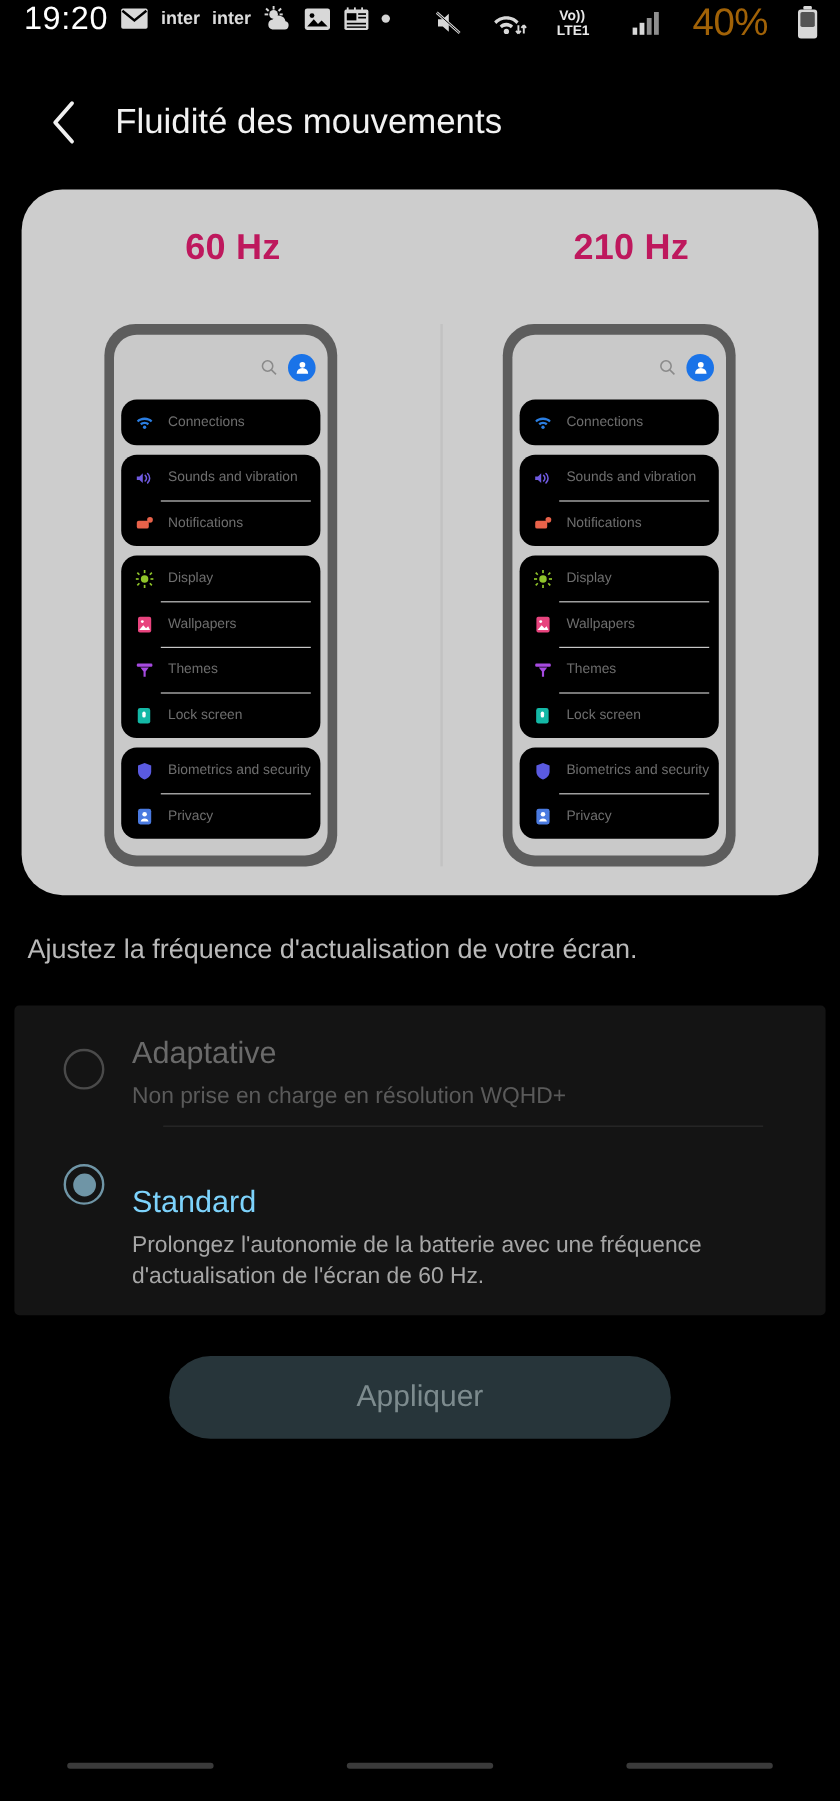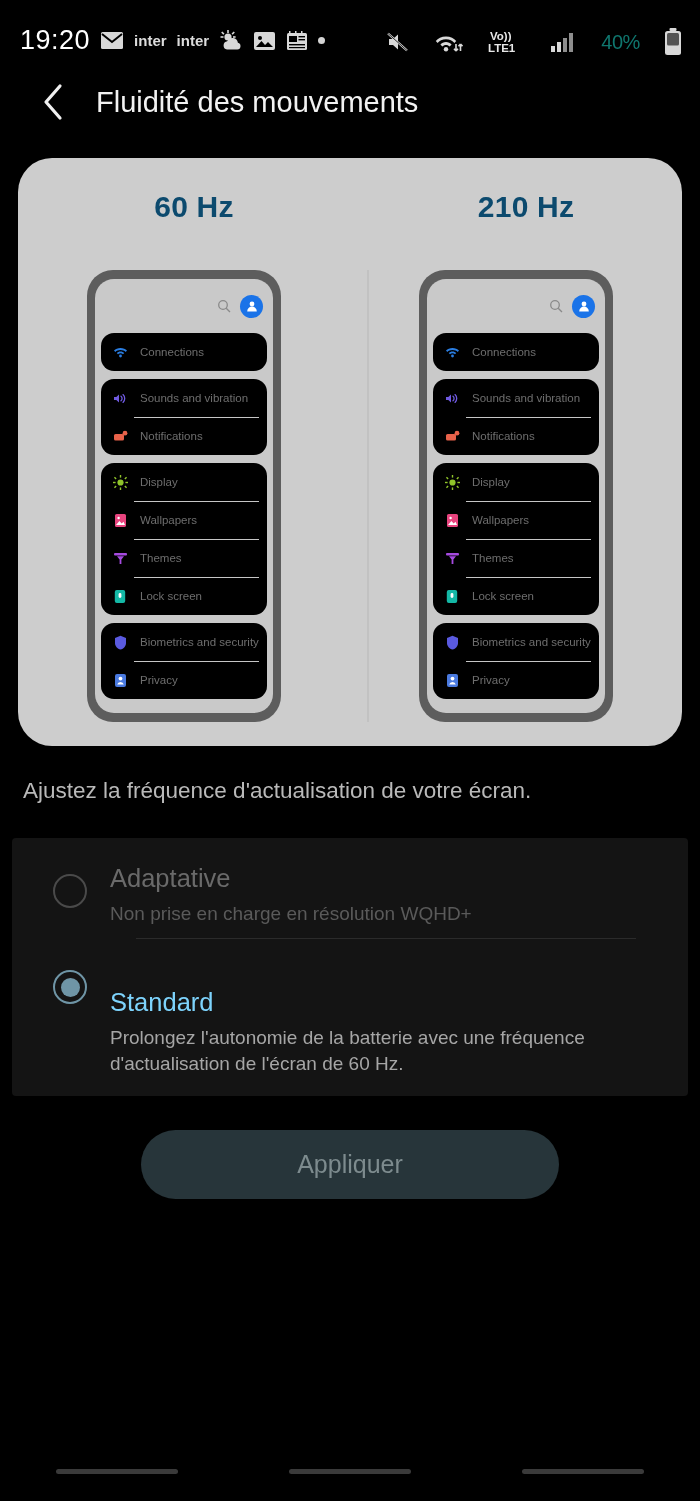--- a/index.html
+++ b/index.html
@@ -6,46 +6,46 @@
   html,body {
     width:700px; height:1501px;
     background:#000;
     font-family:"Liberation Sans", sans-serif;
     overflow:hidden;
   }
   .screen { position:relative; width:700px; height:1501px; background:#000; }
 
   
   .statusbar {
-    height:56px; display:flex; align-items:flex-end;
+    height:56px; display:flex; align-items:flex-start;
     padding:0 18px 0 20px; color:#e8e8e8;
   }
   .sb-left { display:flex; align-items:center; gap:10px; flex:1; }
   .sb-right { display:flex; align-items:center; gap:24px; }
   .sb-clock { font-size:27px; letter-spacing:.5px; font-weight:400; color:#fff; }
   .sb-text { font-size:15px; color:#dcdcdc; font-weight:600; }
   .sb-dot { width:7px; height:7px; border-radius:50%; background:#d4d4d4; }
-  .sb-pct { font-size:20px; color:#0f766e; letter-spacing:-.4px; }
+  .sb-pct { font-size:32px; color:#a16207; letter-spacing:-.4px; }
   .icon { display:inline-block; line-height:0; }
 
   
   .titlebar { height:92px; display:flex; align-items:center; padding:0 30px; }
   .back-btn { width:46px; height:46px; display:flex; align-items:center; justify-content:center; }
   .page-title { font-size:29px; color:#f2f2f2; margin-left:20px; font-weight:400; }
 
   
   .preview-card {
     position:absolute; left:18px; top:158px;
     width:664px; height:588px;
     background:#cdcdcd; border-radius:34px;
   }
   .hz-row { display:flex; position:absolute; top:32px; left:0; width:100%; }
   .hz-label {
     flex:1; text-align:center; font-size:30px; font-weight:700;
-    color:#0c4a6e; letter-spacing:.2px;padding-left:20px;
+    color:#be185d; letter-spacing:.2px;padding-left:20px;
   }
   .divider-v {
     position:absolute; left:349px; top:112px; width:2px; height:452px;
     background:#c2c2c2;
   }
   .phones { position:absolute; top:112px; left:0; width:100%; display:flex; }
   .phone-slot { flex:1; display:flex; justify-content:center; }
   .phone {
     width:194px; height:452px;
     background:#5d5d5d; border-radius:26px; padding:9px 8px;

